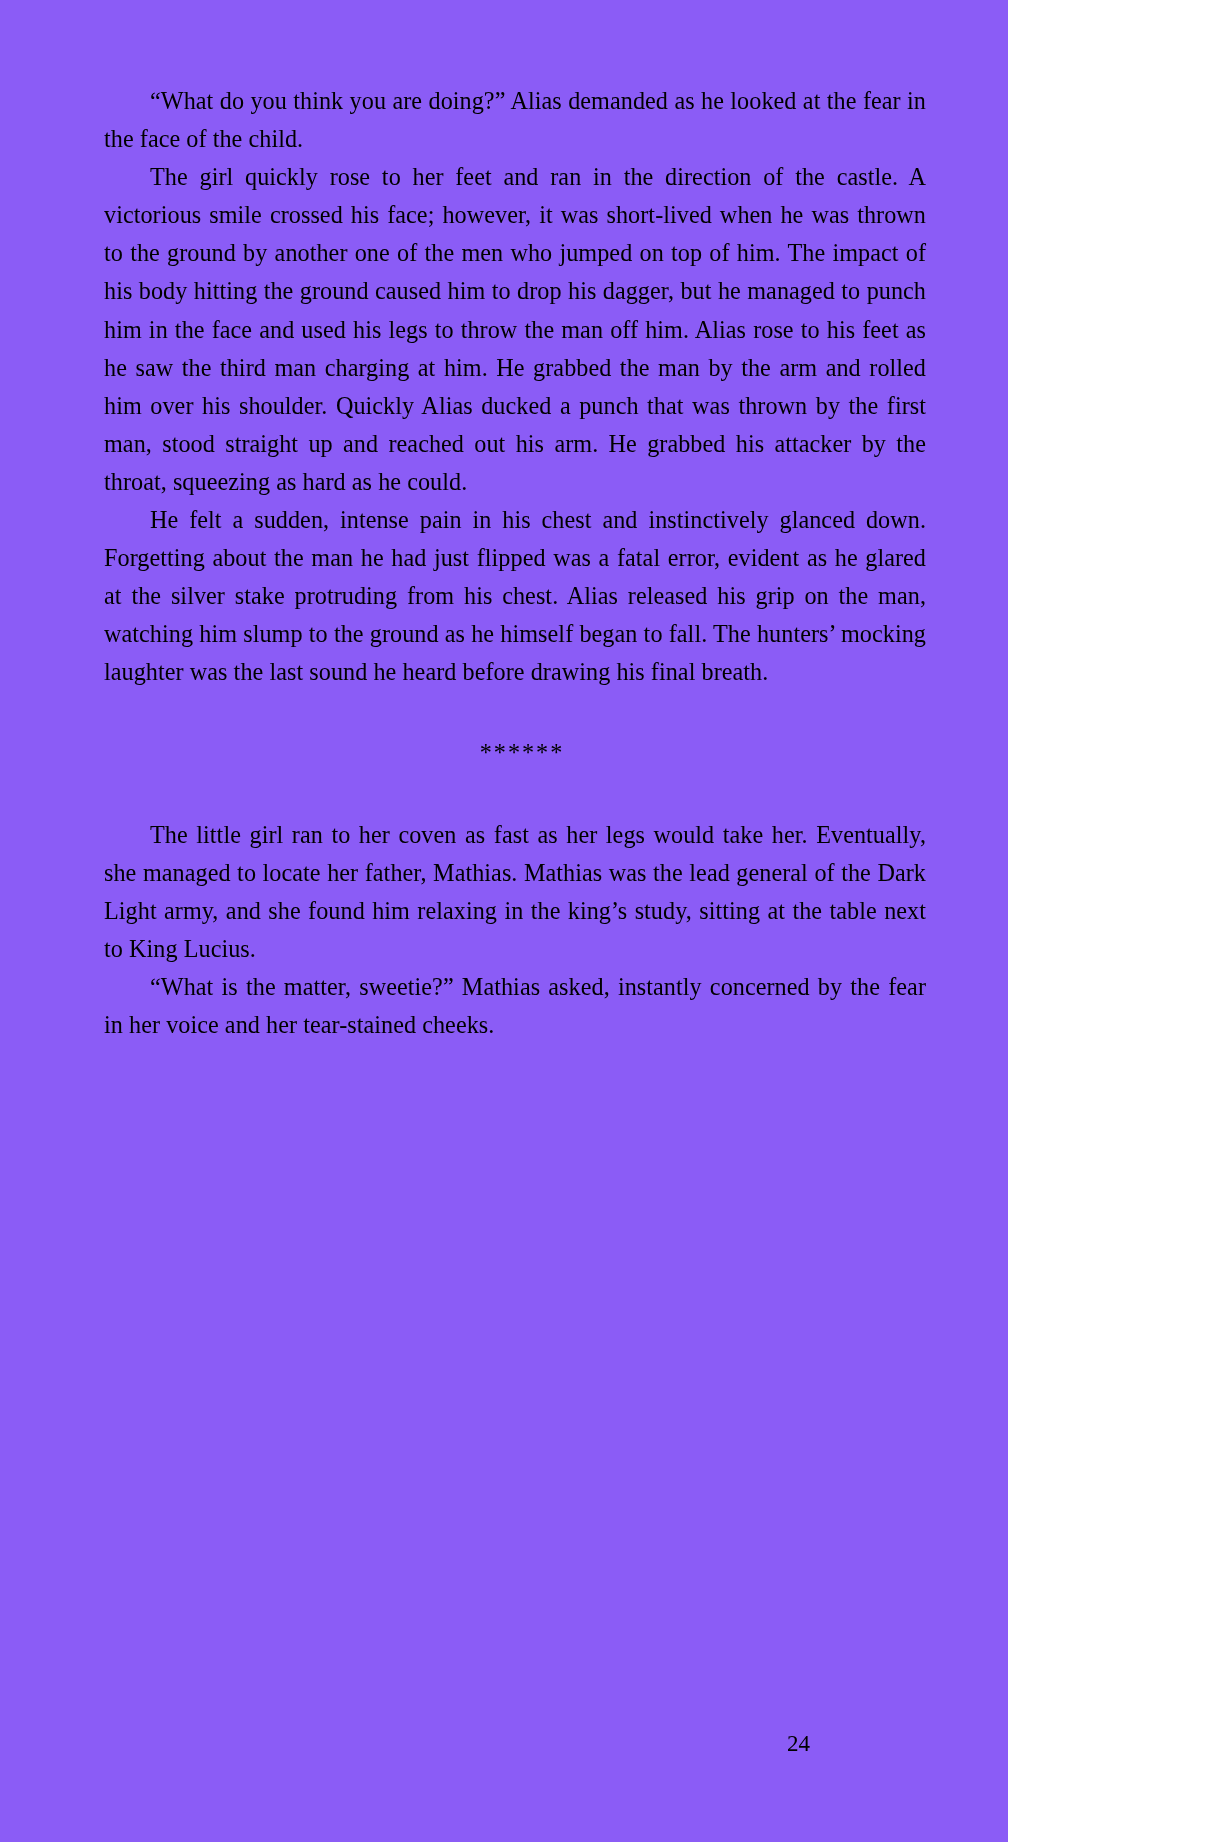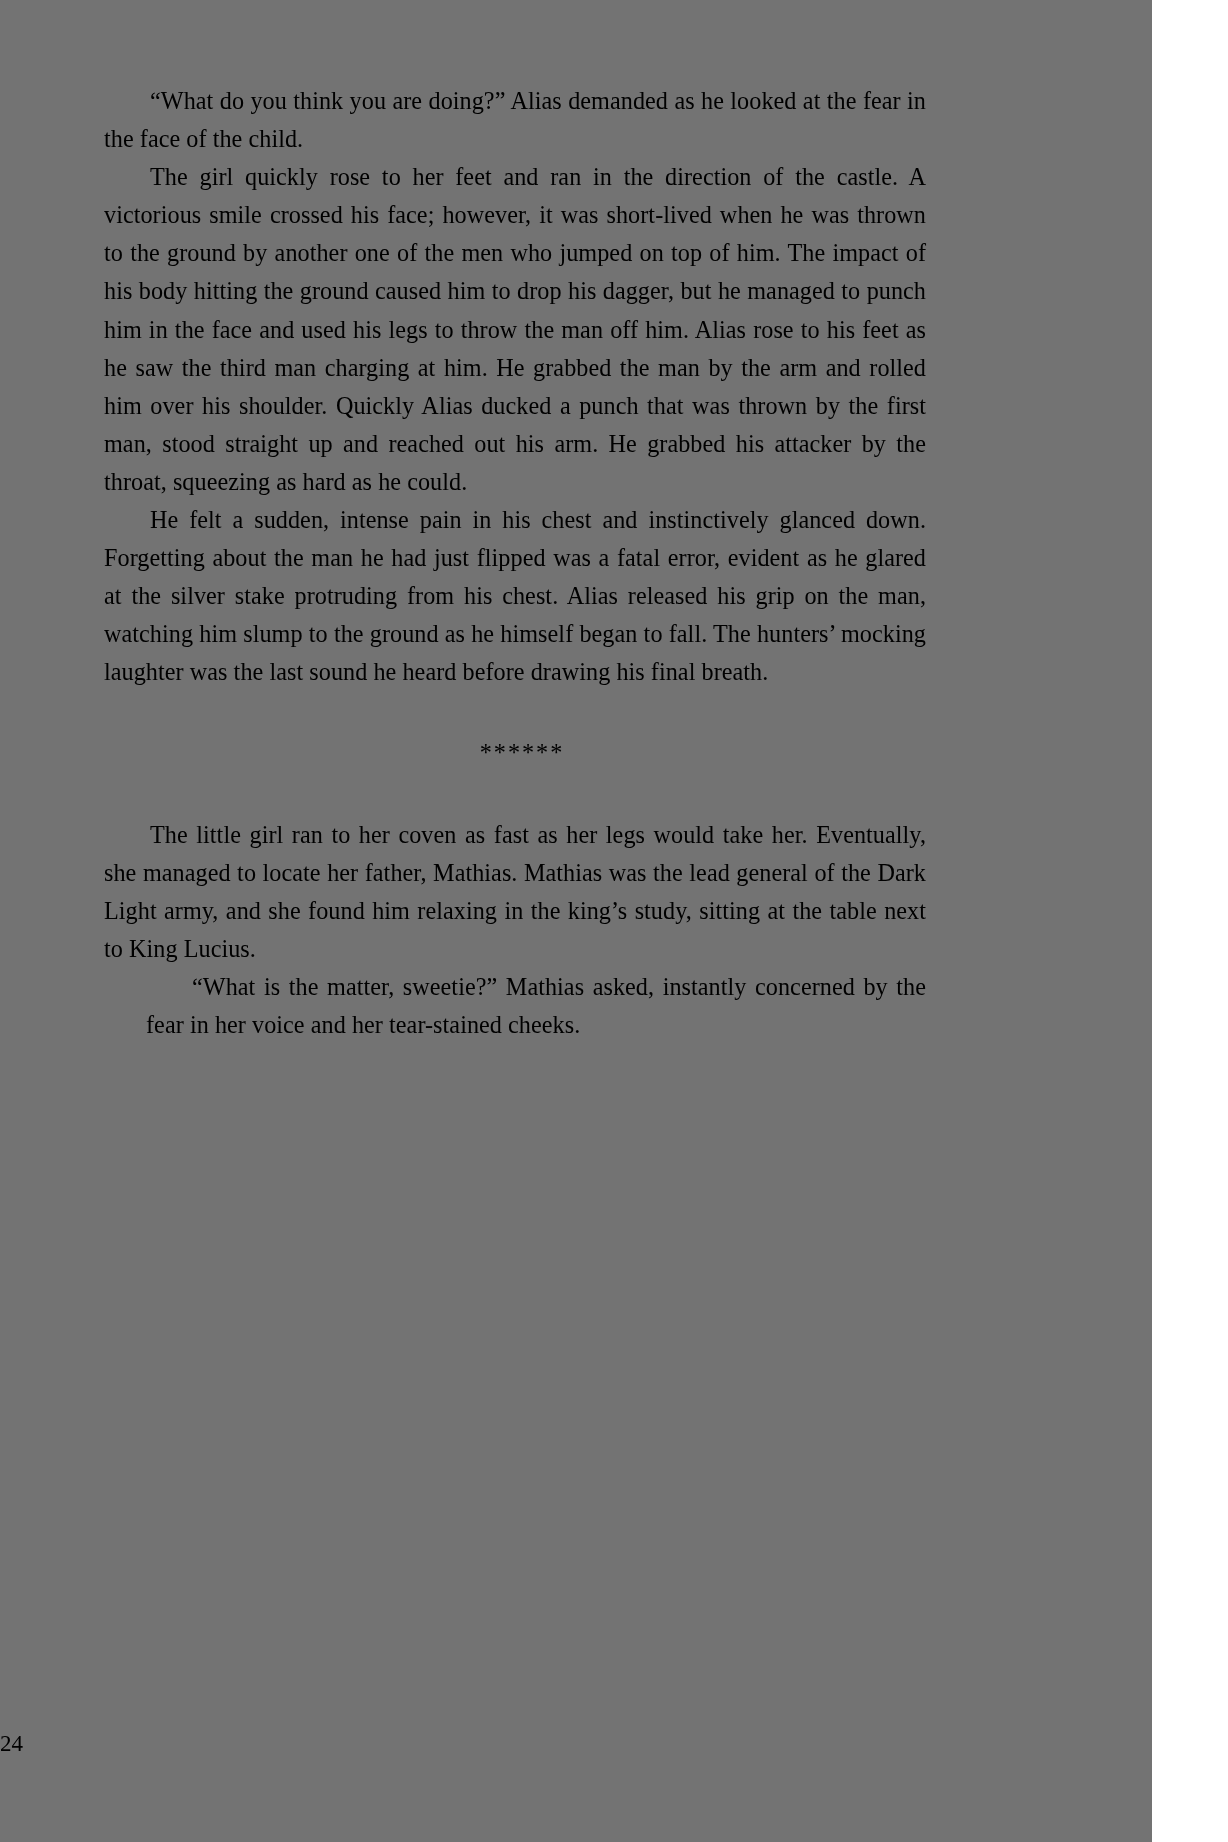--- a/index.html
+++ b/index.html
@@ -9,23 +9,23 @@
   }
   body {
     width: 1228px;
     height: 1842px;
     font-family: "Liberation Serif", "DejaVu Serif", serif;
     color: #000000;
     -webkit-font-smoothing: antialiased;
   }
   .page {
     position: relative;
-    width: 1152px;
+    width: 1008px;
     height: 1842px;
-    background: #737373;
+    background: #8b5cf6;
     box-sizing: border-box;
   }
   .text-block {
     position: absolute;
     left: 104px;
     top: 82px;
     width: 822px;
   }
   p.para {
     margin: 0;
@@ -34,21 +34,20 @@
     text-justify: inter-word;
     text-indent: 46px;
     font-size: 24.2px;
     line-height: 38.1px;
     letter-spacing: 0.05px;
     word-spacing: 0px;
     hyphens: none;
   }
   p.para:last-child {
     text-align: justify;
-    margin-left: 42px;
   }
   
   .scene-break {
     margin: 0;
     padding: 0;
     text-align: center;
     text-indent: 0;
     font-size: 24.2px;
     line-height: 38.1px;
     letter-spacing: 2.0px;
@@ -57,21 +56,21 @@
     padding-left: 14px;
   }
   .after-break {
     margin-top: 0;
   }
   .page-number {
     position: absolute;
     left: 0;
     right: 0;
     top: 1730px;
-    text-align: left;
+    text-align: right;
     font-size: 23px;
     line-height: 28px;
     padding-right: 198px;
   }
 </style>
 </head>
 <body>
 
 <div class="page">
 

